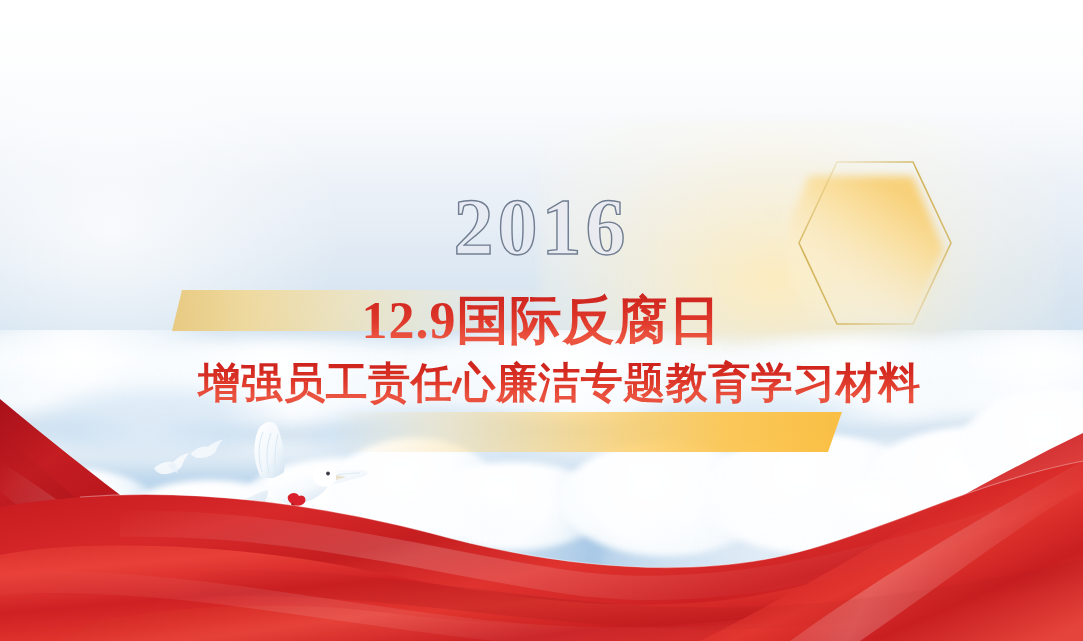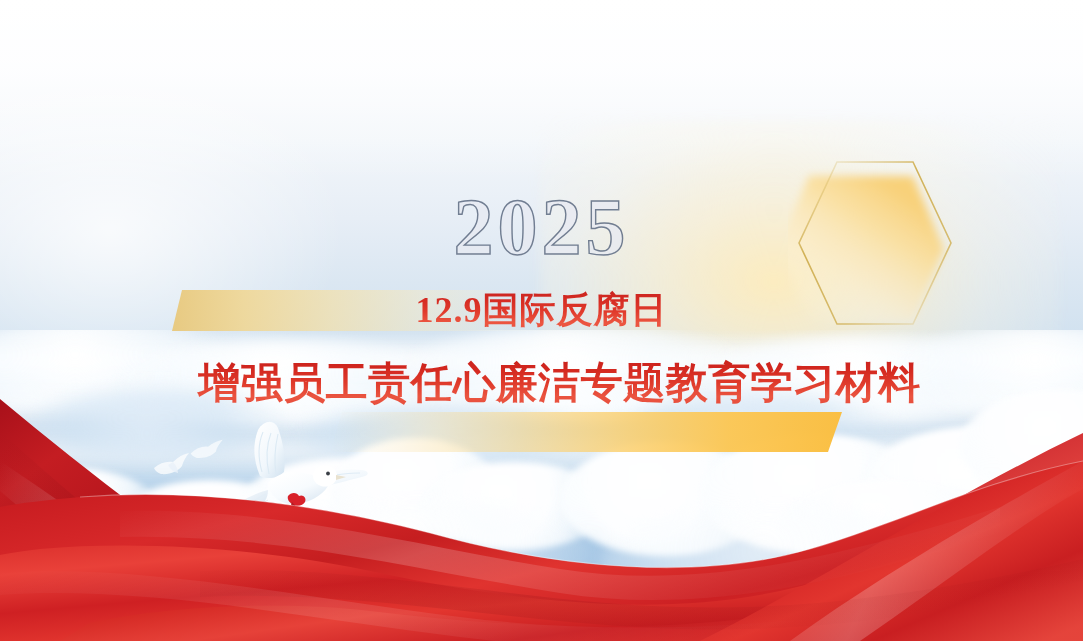--- a/index.html
+++ b/index.html
@@ -159,21 +159,21 @@
     text-shadow: 0 1px 0 rgba(255,255,255,0.45);
     user-select: none;
   }
 
   .title-main {
     position: absolute;
     left: 0; right: 0;
     top: 286px;
     text-align: center;
     font-family: "Liberation Serif", "DejaVu Serif", serif;
-    font-size: 36px;
+    font-size: 52px;
     font-weight: 700;
     letter-spacing: 1px;
     background: linear-gradient(to bottom,
       #c5211d 0%, #d42a22 26%, #e03a2c 52%, #ec5641 76%, #e8483a 100%);
     -webkit-background-clip: text;
     background-clip: text;
     color: transparent;
     -webkit-text-fill-color: transparent;
     text-shadow: none;
     white-space: nowrap;
@@ -279,21 +279,21 @@
           <feGaussianBlur stdDeviation="4"></feGaussianBlur>
         </filter>
       </defs>
       <polygon points="35,22 139,22 170,95 139,168 35,168 4,95" fill="url(#hexfill)" filter="url(#hexblur)" transform="translate(-14,6)"></polygon>
       <polygon points="49,14 125,14 163,95 125,176 49,176 11,95" fill="none" stroke="url(#hexstroke)" stroke-width="1.6"></polygon>
     </svg>
   </div>
 
   <div class="ribbon-gold-top"></div>
 
-  <div class="year">2025</div>
+  <div class="year">2016</div>
 
   <div class="title-main">12.9国际反腐日</div>
 
   <div class="title-sub">增强员工责任心廉洁专题教育学习材料</div>
 
   <div class="ribbon-gold-bottom"></div>
 
   <svg class="dove-small" style="left:152px; top:452px;" viewBox="0 0 46 30">
     <path d="M2,16 C8,11 14,9 21,10 C26,5 31,2 37,1 C33,6 31,10 30,14 C26,19 18,23 9,22 C6,21 3,19 2,16 Z" fill="#ffffff" opacity="0.9"></path>
     <path d="M21,10 C24,13 26,17 26,21 C22,20 18,17 16,13 Z" fill="#eef5fb" opacity="0.85"></path>

